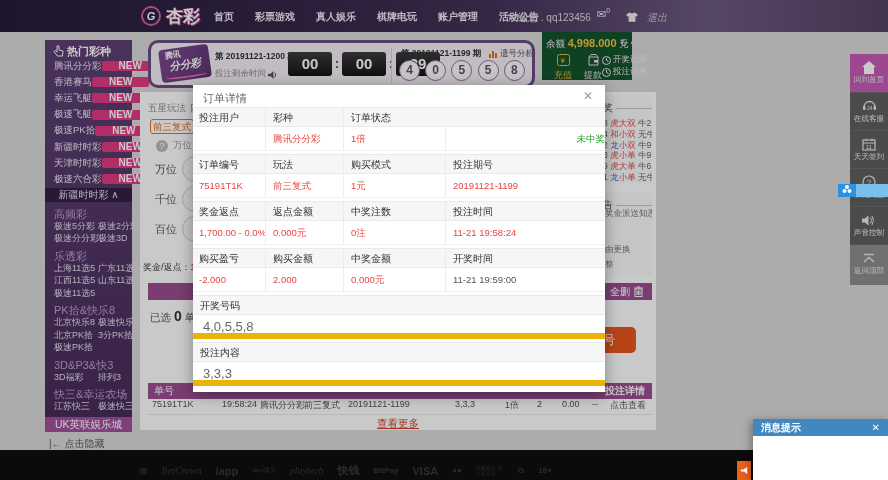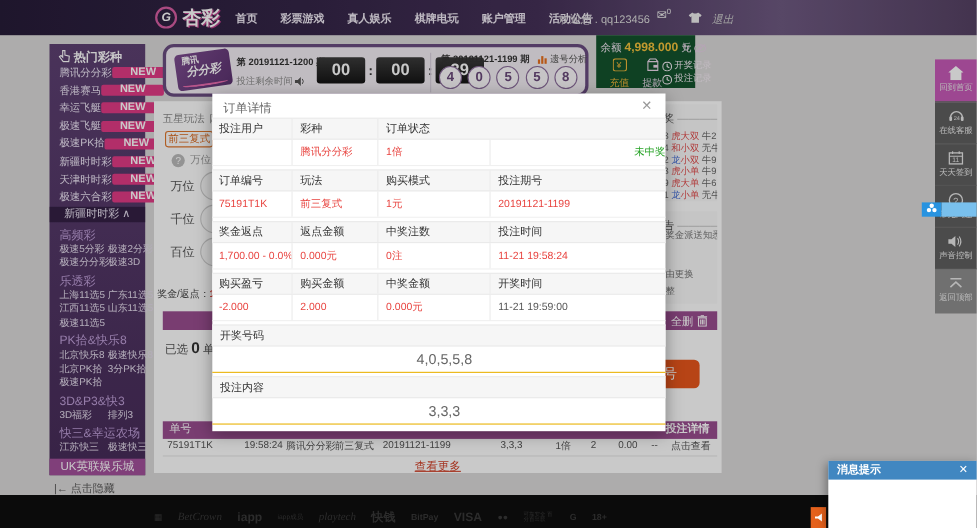--- a/index.html
+++ b/index.html
@@ -109,21 +109,21 @@
 #m-title{position:absolute;left:10px;top:6px;font-size:11px;color:#666;}
 #m-close{position:absolute;right:12px;top:4px;font-size:12px;color:#999;}
 #m-table{position:absolute;left:0;top:22px;width:412px;}
 .mg-head{display:flex;height:20px;background:#f6f6f6;border-top:1px solid #eaeaea;border-bottom:1px solid #eaeaea;}
 .mg-val{display:flex;height:24px;border-bottom:1px solid #f0f0f0;}
 .mcell{padding-left:7px;font-size:10px;overflow:hidden;white-space:nowrap;}
 .mg-head .mcell{color:#333;line-height:19px;}
 .mg-val .mcell{line-height:23px;font-size:9.5px;}
 .mcell.w1{width:72px;padding-left:6px;}.mcell.w2{width:78px;border-left:1px solid #ececec;}.mcell.w3{width:102px;border-left:1px solid #ececec;}.mcell.w4{width:160px;border-left:1px solid #ececec;}
 .mg-gap{height:3px;}
-.mg-big{font-size:13px;color:#666;line-height:24px;padding-left:10px;height:24px;border-bottom:1px solid #eab308;text-align:center;}
+.mg-big{font-size:13px;color:#666;line-height:24px;padding-left:10px;height:24px;border-bottom:6px solid #eab308;}
 
 #toast{position:absolute;left:753px;top:419px;width:135px;height:61px;background:#fff;z-index:300;box-shadow:-2px 2px 8px rgba(0,0,0,.35);}
 #toast-head{height:17px;background:#4187c1;color:#fff;font-size:10px;line-height:17px;padding:0 8px;font-weight:bold;}
 #toast-close{float:right;font-weight:normal;}
 #toast-body{text-align:center;font-size:9.5px;color:#444;line-height:12.5px;padding-top:3px;}
 #toast-body .grn{color:#2aa52a;font-weight:bold;}
 
 #footer{position:absolute;left:0;top:450px;width:888px;height:30px;background:#0e0e0e;}
 #logos{position:absolute;left:140px;top:13px;display:flex;align-items:center;color:#383838;}
 #logos>span{margin-right:14px;white-space:nowrap;}

